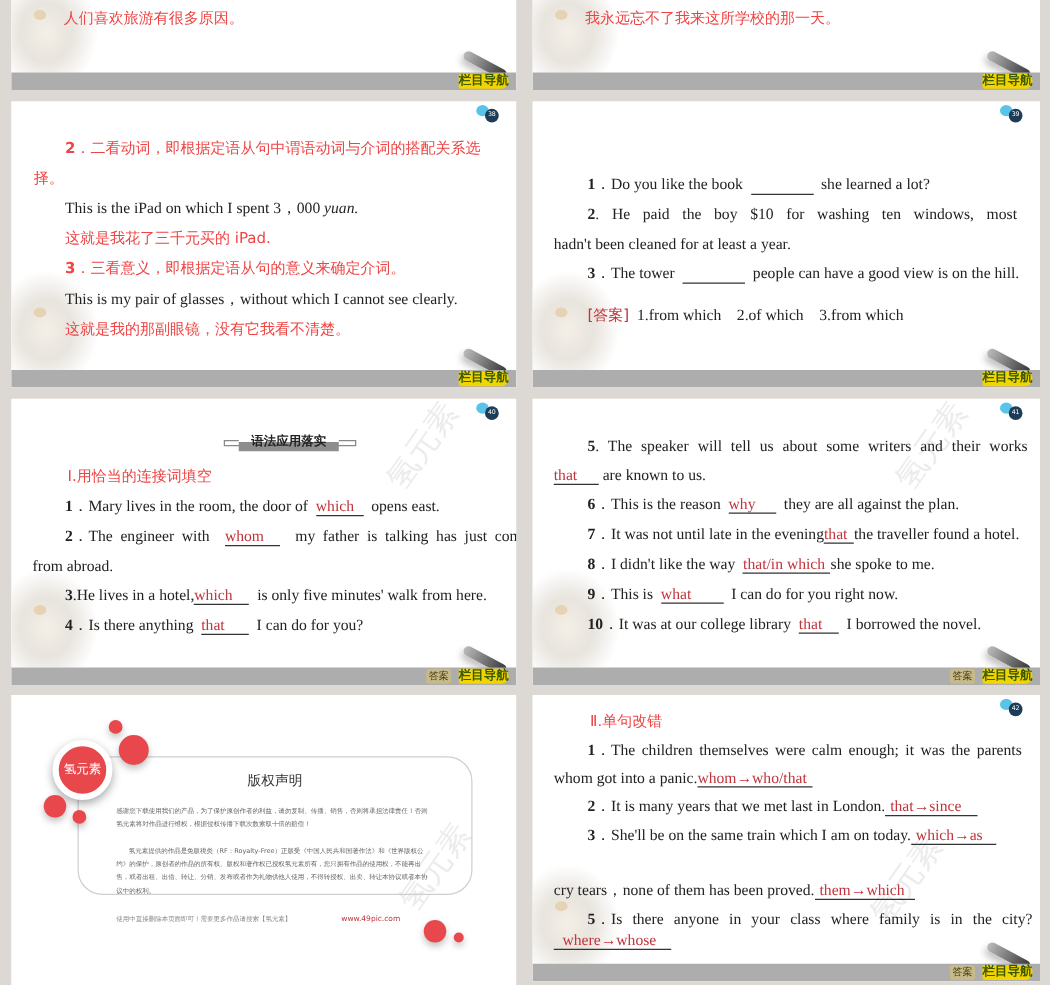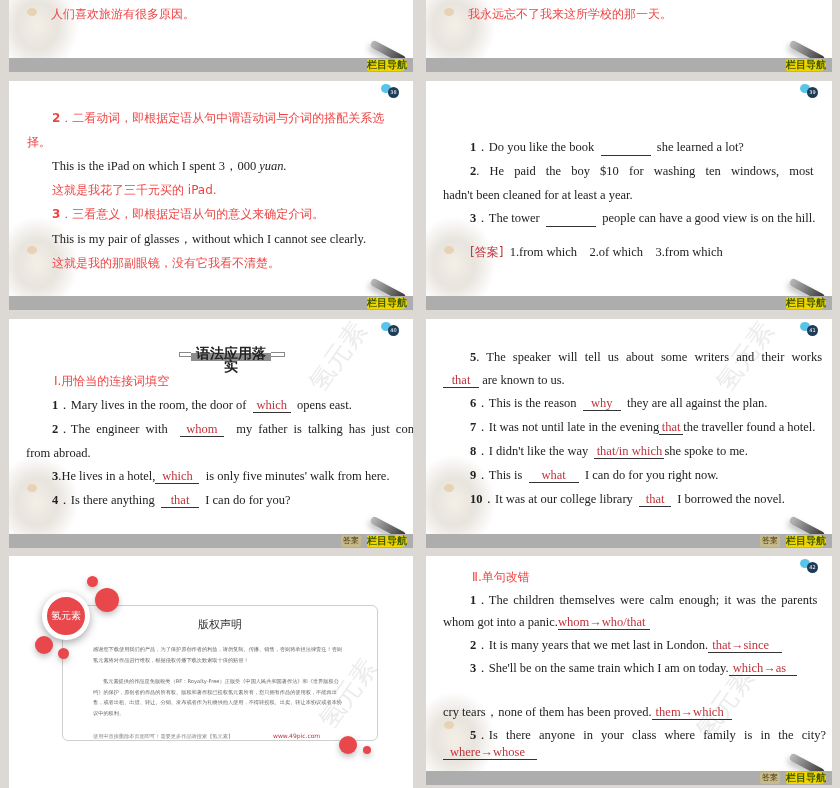--- a/index.html
+++ b/index.html
@@ -11,29 +11,29 @@
   .slide .pen { position: absolute; right: 6px; bottom: 16px; width: 38px; height: 8px; background: linear-gradient(90deg, #bbb, #333); transform: rotate(28deg); border-radius: 4px; box-shadow: 0 4px 6px rgba(0,0,0,0.25); }
   .slide .bar { position: absolute; left: 0; right: 0; bottom: 0; height: 14px; background: #adadad; }
   .nav-btn { position: absolute; right: 6px; bottom: 1px; height: 12px; width: 40px; background: #f2d400; border-radius: 2px 6px 6px 2px; font-family: "DejaVu Sans", sans-serif; font-size: 10px; font-weight: bold; color: #3b5a00; text-align: right; line-height: 12px; }
   .ans-btn { position: absolute; right: 52px; bottom: 1px; height: 12px; width: 20px; background: #c6b98a; font-family: "DejaVu Sans", sans-serif; font-size: 8px; color: #4a3b10; text-align: center; line-height: 12px; border-radius: 2px; }
   .num-badge { position: absolute; right: 10px; top: 3px; width: 22px; height: 14px; }
   .num-badge .dot { position: absolute; left: 0; top: 0; width: 10px; height: 9px; border-radius: 50%; background: #5ac3ea; }
   .num-badge .hex { position: absolute; left: 7px; top: 3px; width: 11px; height: 11px; border-radius: 50%; background: #1d3c57; color: #fff; font-family: "DejaVu Sans", sans-serif; font-size: 5px; text-align: center; line-height: 11px; }
   .t { position: absolute; font-size: 12.5px; color: #222; white-space: nowrap; line-height: 16px; }
   .cn { font-family: "DejaVu Sans", sans-serif; font-size: 12px; color: #ef4444; }
   .b { font-weight: bold; }
-  .ans { color: #c0343b; border-bottom: 1px solid #333; display: inline-block; text-align: center; line-height: 13px; }
+  .ans { color: #c0343b; border-bottom: 1px solid #333; display: inline-block; line-height: 13px; }
   .blank { display: inline-block; border-bottom: 1px solid #333; }
   .red { color: #c0343b; }
   .watermark { position: absolute; font-family: "DejaVu Sans", sans-serif; font-size: 26px; color: rgba(200,200,200,0.35); transform: rotate(-55deg); }
   .sec-title { position: absolute; left: 170px; top: 26px; width: 106px; height: 16px; }
   .sec-title .line { position: absolute; top: 7px; left: 0; right: 0; height: 5px; border: 1px solid #888; }
-  .sec-title .box { position: absolute; left: 12px; top: 2px; width: 80px; height: 14px; background: linear-gradient(#fff 45%, #8d8d8d 45%); font-family: "DejaVu Sans", sans-serif; font-weight: bold; font-size: 14px; color: #222; text-align: center; line-height: 13px; }
+  .sec-title .box { position: absolute; left: 12px; top: 2px; width: 80px; height: 14px; background: linear-gradient(#fff 45%, #8d8d8d 45%); font-family: "DejaVu Sans", sans-serif; font-weight: bold; font-size: 10px; color: #222; text-align: center; line-height: 13px; }
   .circle { position: absolute; border-radius: 50%; background: #e8474c; box-shadow: 0 3px 6px rgba(0,0,0,0.25); }
-  .copy-card { position: absolute; left: 53px; top: 49px; width: 316px; height: 136px; border: 1px solid #cfcfcf; border-radius: 6px; }
+  .copy-card { position: absolute; left: 53px; top: 49px; width: 316px; height: 111px; border: 1px solid #cfcfcf; border-radius: 20px; }
   .copy-title { position: absolute; left: 0; right: 0; top: 11px; text-align: center; font-family: "DejaVu Sans", sans-serif; font-size: 11px; color: #333; }
   .copy-p { position: absolute; left: 30px; right: 34px; font-family: "DejaVu Sans", sans-serif; font-size: 5.2px; line-height: 10.5px; color: #666; white-space: normal; }
 </style>
 </head>
 <body>
 
 <div class="slide" style="left:9px; top:0; width:404px; height:72px;">
   <div class="flower"></div>
   <div class="t cn" style="left:42px; top:6px;">人们喜欢旅游有很多原因。</div>
   <div class="pen"></div>

